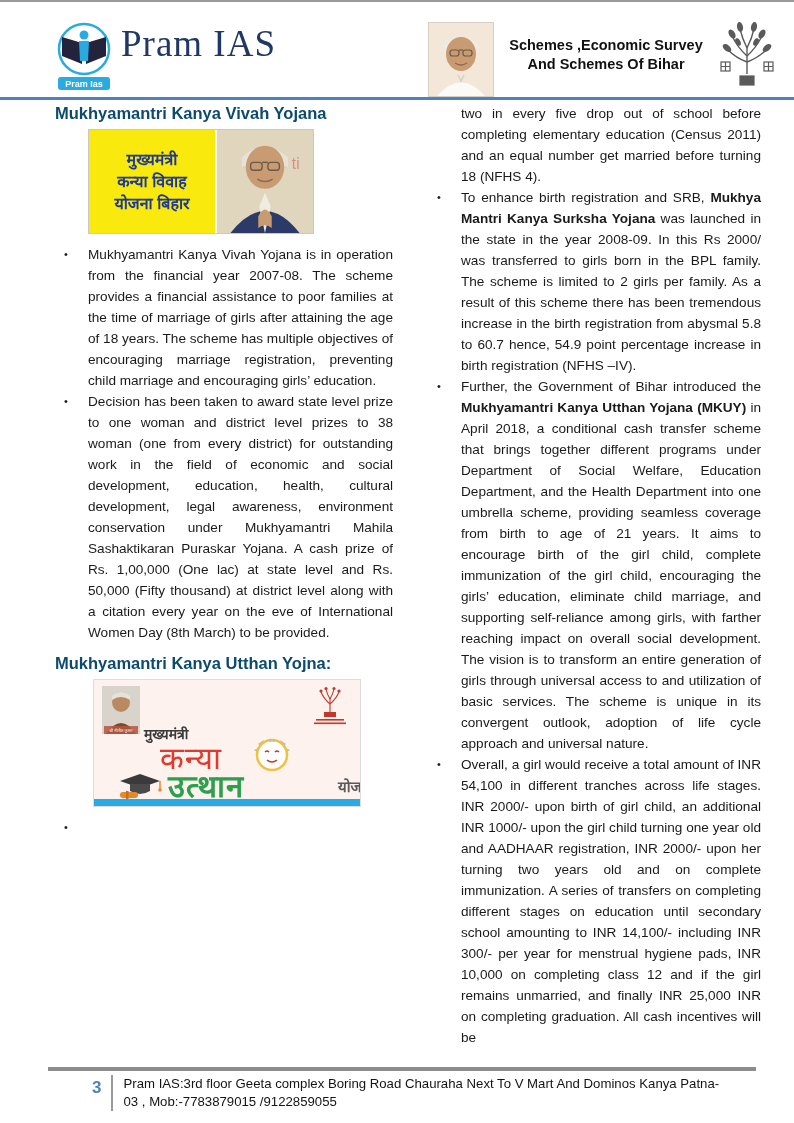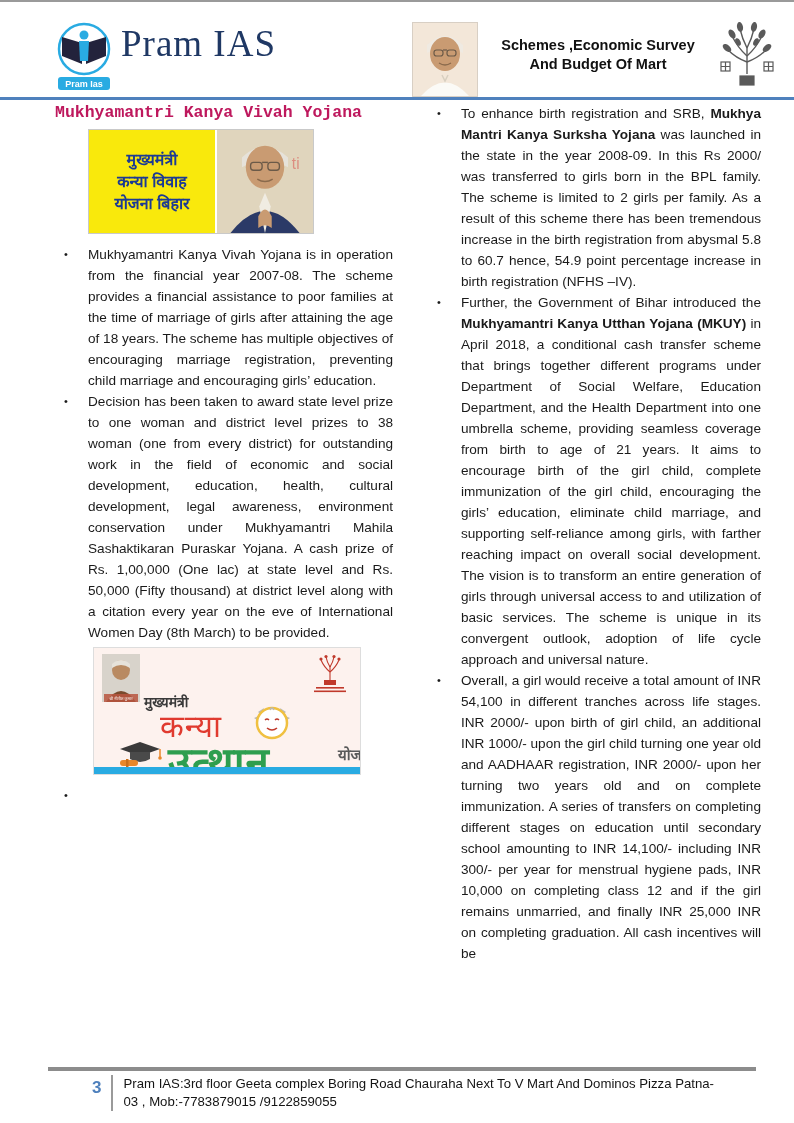--- a/index.html
+++ b/index.html
@@ -10,29 +10,29 @@
   }
   
   .hdr{position:absolute;top:20px;left:55px;right:18px;height:72px;display:flex;align-items:flex-start;}
   .logo-group{display:flex;align-items:flex-start;}
   .logo-mark{width:58px;height:70px;flex:0 0 auto;}
   .logo-text{margin-left:8px;padding-top:2px;}
   .brand{font-family:"Liberation Serif",serif;font-size:37px;line-height:40px;color:#1f3864;letter-spacing:1px;}
   .tagline{font-size:17px;font-weight:bold;color:#2579b8;margin-top:2px;}
   .hdr-right{margin-left:auto;display:flex;align-items:flex-start;}
   .cm-photo{width:64px;height:73px;flex:0 0 auto;border:1px solid #d8cfc4;background:#f3e7d9;}
-  .hdr-title{width:200px;text-align:center;font-weight:bold;font-size:14.5px;line-height:19px;color:#111;padding-top:14px;margin:0 20px;}
+  .hdr-title{width:200px;text-align:center;font-weight:bold;font-size:14.5px;line-height:19px;color:#111;padding-top:14px;margin:0 12px;}
   .emblem{width:58px;height:67px;flex:0 0 auto;}
   .hdr-rule{position:absolute;top:95px;left:0;width:794px;height:3px;background:#4f81bd;}
   
   .columns{position:absolute;top:101px;left:55px;width:706px;display:flex;}
   .col{width:338px;}
   .col.right{width:333px;margin-left:35px;}
   .section-heading{
-    font-family:Liberation Mono, monospace;font-weight:bold;color:#be185d;
+    font-family:Liberation Sans, sans-serif;font-weight:bold;color:#0c4a6e;
     font-size:16.5px;line-height:20px;margin:0 0 6px 0;
   }
   .section-heading.second{margin-top:10px;}
   .list-item{position:relative;padding-left:33px;text-align:justify;font-size:13.6px;line-height:21px;}
   .list-item .bullet{position:absolute;left:9px;top:0;font-size:11px;}
   .bold{font-weight:bold;}
   
   .banner1{
     width:226px;height:105px;margin:2px 0 10px 33px;display:flex;
     border:1px solid #c9c9c9;box-sizing:border-box;
@@ -47,21 +47,21 @@
   .banner2{
     position:relative;width:268px;height:128px;margin:4px 0 10px 38px;
     background:#fdf2ee;border:1px solid #ddd;box-sizing:border-box;overflow:hidden;
   }
   .b2-photo{position:absolute;left:8px;top:6px;width:38px;height:48px;}
   .b2-emblem{position:absolute;right:10px;top:6px;width:40px;height:40px;}
   .b2-l1{position:absolute;left:50px;top:44px;font-size:14px;font-weight:bold;color:#3a3a3a;}
   .b2-l2{position:absolute;left:66px;top:56px;font-size:31px;font-weight:normal;color:#e03a2f;letter-spacing:1px;}
   .b2-baby{position:absolute;left:158px;top:54px;width:40px;height:40px;}
   .b2-cap{position:absolute;left:24px;top:92px;width:44px;height:30px;}
-  .b2-l3{position:absolute;left:74px;top:84px;font-size:42px;font-weight:bold;color:#2e9e4f;letter-spacing:1px;}
+  .b2-l3{position:absolute;left:74px;top:84px;font-size:31px;font-weight:bold;color:#2e9e4f;letter-spacing:1px;}
   .b2-l4{position:absolute;left:204px;top:96px;font-size:15px;font-weight:bold;color:#5a5a5a;margin-left:40px;}
   .b2-strip{position:absolute;left:0;bottom:0;width:100%;height:7px;background:#29abe2;}
   
   .ftr{position:absolute;left:0;bottom:0;width:794px;}
   .ftr-rule{margin:0 38px 0 48px;height:4px;background:#8c8c8c;}
   .ftr-row{display:flex;align-items:flex-start;margin:4px 38px 0 92px;padding-bottom:14px;}
   .page-num{font-size:17px;font-weight:bold;color:#4f81bd;padding:3px 10px 0 0;}
   .ftr-sep{width:2px;align-self:stretch;background:#9a9a9a;margin-right:10px;}
   .ftr-text{font-size:13.2px;line-height:18px;color:#141414;}
 </style>
@@ -96,21 +96,21 @@
           <rect x="21" y="27" width="9" height="6" rx="2.5" fill="none" stroke="#6b5a48" stroke-width="1.2"></rect>
           <rect x="34" y="27" width="9" height="6" rx="2.5" fill="none" stroke="#6b5a48" stroke-width="1.2"></rect>
           <path d="M30 27 h4" stroke="#6b5a48" stroke-width="1.2"></path>
           <path d="M26 40 Q32 44 38 40" stroke="#8a6a4c" stroke-width="1.3" fill="none"></path>
           <path d="M8 73 Q32 46 56 73 Z" fill="#fbfaf6"></path>
           <path d="M29 52 L32 58 L35 52" fill="none" stroke="#d8cfc0" stroke-width="1.5"></path>
         </svg>
       </div>
       <div class="hdr-title">
         <div>Schemes ,Economic Survey</div>
-        <div>And Budget Of Mart</div>
+        <div>And Schemes Of Bihar</div>
       </div>
       <div class="emblem">
         <svg viewBox="0 0 58 67" width="58" height="67">
           <g stroke="#5a5a5a" stroke-width="1.4" fill="none">
             <path d="M29 52 V26"></path>
             <path d="M29 34 Q20 26 14 14"></path>
             <path d="M29 34 Q38 26 44 14"></path>
             <path d="M29 26 Q24 16 22 7"></path>
             <path d="M29 26 Q34 16 36 7"></path>
             <path d="M29 40 Q18 36 10 28"></path>
@@ -164,20 +164,21 @@
             <path d="M43 88 Q50 74 57 88 L57 100 Q50 94 43 100 Z" fill="#c99b72"></path>
           </svg>
         </div>
       </div>
 
       <div>
           <div class="list-item"><span class="bullet">•</span><span>Mukhyamantri Kanya Vivah Yojana is in operation from the financial year 2007-08. The scheme provides a financial assistance to poor families at the time of marriage of girls after attaining the age of 18 years. The scheme has multiple objectives of encouraging marriage registration, preventing child marriage and encouraging girls’ education.</span></div>
           <div class="list-item"><span class="bullet">•</span><span>Decision has been taken to award state level prize to one woman and district level prizes to 38 woman (one from every district) for outstanding work in the field of economic and social development, education, health, cultural development, legal awareness, environment conservation under Mukhyamantri Mahila Sashaktikaran Puraskar Yojana. A cash prize of Rs. 1,00,000 (One lac) at state level and Rs. 50,000 (Fifty thousand) at district level along with a citation every year on the eve of International Women Day (8th March) to be provided.</span></div>
         </div>
 
+      <h2 class="section-heading second">Mukhyamantri Kanya Utthan Yojna:</h2>
 
       <div class="banner2">
         <div class="b2-photo">
           <svg viewBox="0 0 38 48" width="38" height="48">
             <rect width="38" height="48" fill="#d8d3cb"></rect>
             <ellipse cx="19" cy="16" rx="9" ry="10" fill="#b98a62"></ellipse>
             <path d="M10 10 Q19 2 28 10 L28 14 Q19 8 10 14 Z" fill="#e6e2da"></path>
             <path d="M4 48 Q19 26 34 48 Z" fill="#7a4a2d"></path>
             <rect x="2" y="40" width="34" height="8" fill="#b8553f" opacity="0.85"></rect>
             <text x="19" y="46" font-size="4" fill="#fff" text-anchor="middle" font-family="Liberation Sans, sans-serif">श्री नीतीश कुमार</text>
@@ -235,32 +236,33 @@
         <div class="b2-strip"></div>
       </div>
 
       <div>
           <div class="list-item"><span class="bullet">•</span></div>
         </div>
     </section>
 
     <section class="col right">
       <div>
+          <div class="list-item no-bullet"><span>two in every five drop out of school before completing elementary education (Census 2011) and an equal number get married before turning 18 (NFHS 4).</span></div>
           <div class="list-item"><span class="bullet">•</span><span>To enhance birth registration and SRB, </span><span class="bold">Mukhya Mantri Kanya Surksha Yojana</span><span> was launched in the state in the year 2008-09. In this Rs 2000/ was transferred to girls born in the BPL family. The scheme is limited to 2 girls per family. As a result of this scheme there has been tremendous increase in the birth registration from abysmal 5.8 to 60.7 hence, 54.9 point percentage increase in birth registration (NFHS –IV).</span></div>
           <div class="list-item"><span class="bullet">•</span><span>Further, the Government of Bihar introduced the </span><span class="bold">Mukhyamantri Kanya Utthan Yojana (MKUY)</span><span> in April 2018, a conditional cash transfer scheme that brings together different programs under Department of Social Welfare, Education Department, and the Health Department into one umbrella scheme, providing seamless coverage from birth to age of 21 years. It aims to encourage birth of the girl child, complete immunization of the girl child, encouraging the girls’ education, eliminate child marriage, and supporting self-reliance among girls, with farther reaching impact on overall social development. The vision is to transform an entire generation of girls through universal access to and utilization of basic services. The scheme is unique in its convergent outlook, adoption of life cycle approach and universal nature.</span></div>
           <div class="list-item"><span class="bullet">•</span><span>Overall, a girl would receive a total amount of INR 54,100 in different tranches across life stages. INR 2000/- upon birth of girl child, an additional INR 1000/- upon the girl child turning one year old and AADHAAR registration, INR 2000/- upon her turning two years old and on complete immunization. A series of transfers on completing different stages on education until secondary school amounting to INR 14,100/- including INR 300/- per year for menstrual hygiene pads, INR 10,000 on completing class 12 and if the girl remains unmarried, and finally INR 25,000 INR on completing graduation. All cash incentives will be</span></div>
         </div>
     </section>
   </div>
 
   <div class="ftr">
     <div class="ftr-rule"></div>
     <div class="ftr-row">
       <span class="page-num">3</span>
       <span class="ftr-sep"></span>
       <div class="ftr-text">
-        <div>Pram IAS:3rd floor Geeta complex Boring Road Chauraha Next To V Mart And Dominos Pizza Patna-</div>
+        <div>Pram IAS:3rd floor Geeta complex Boring Road Chauraha Next To V Mart And Dominos Kanya Patna-</div>
         <div>03 , Mob:-7783879015 /9122859055</div>
       </div>
     </div>
   </div>
 
 </div>
 
 </body></html>

